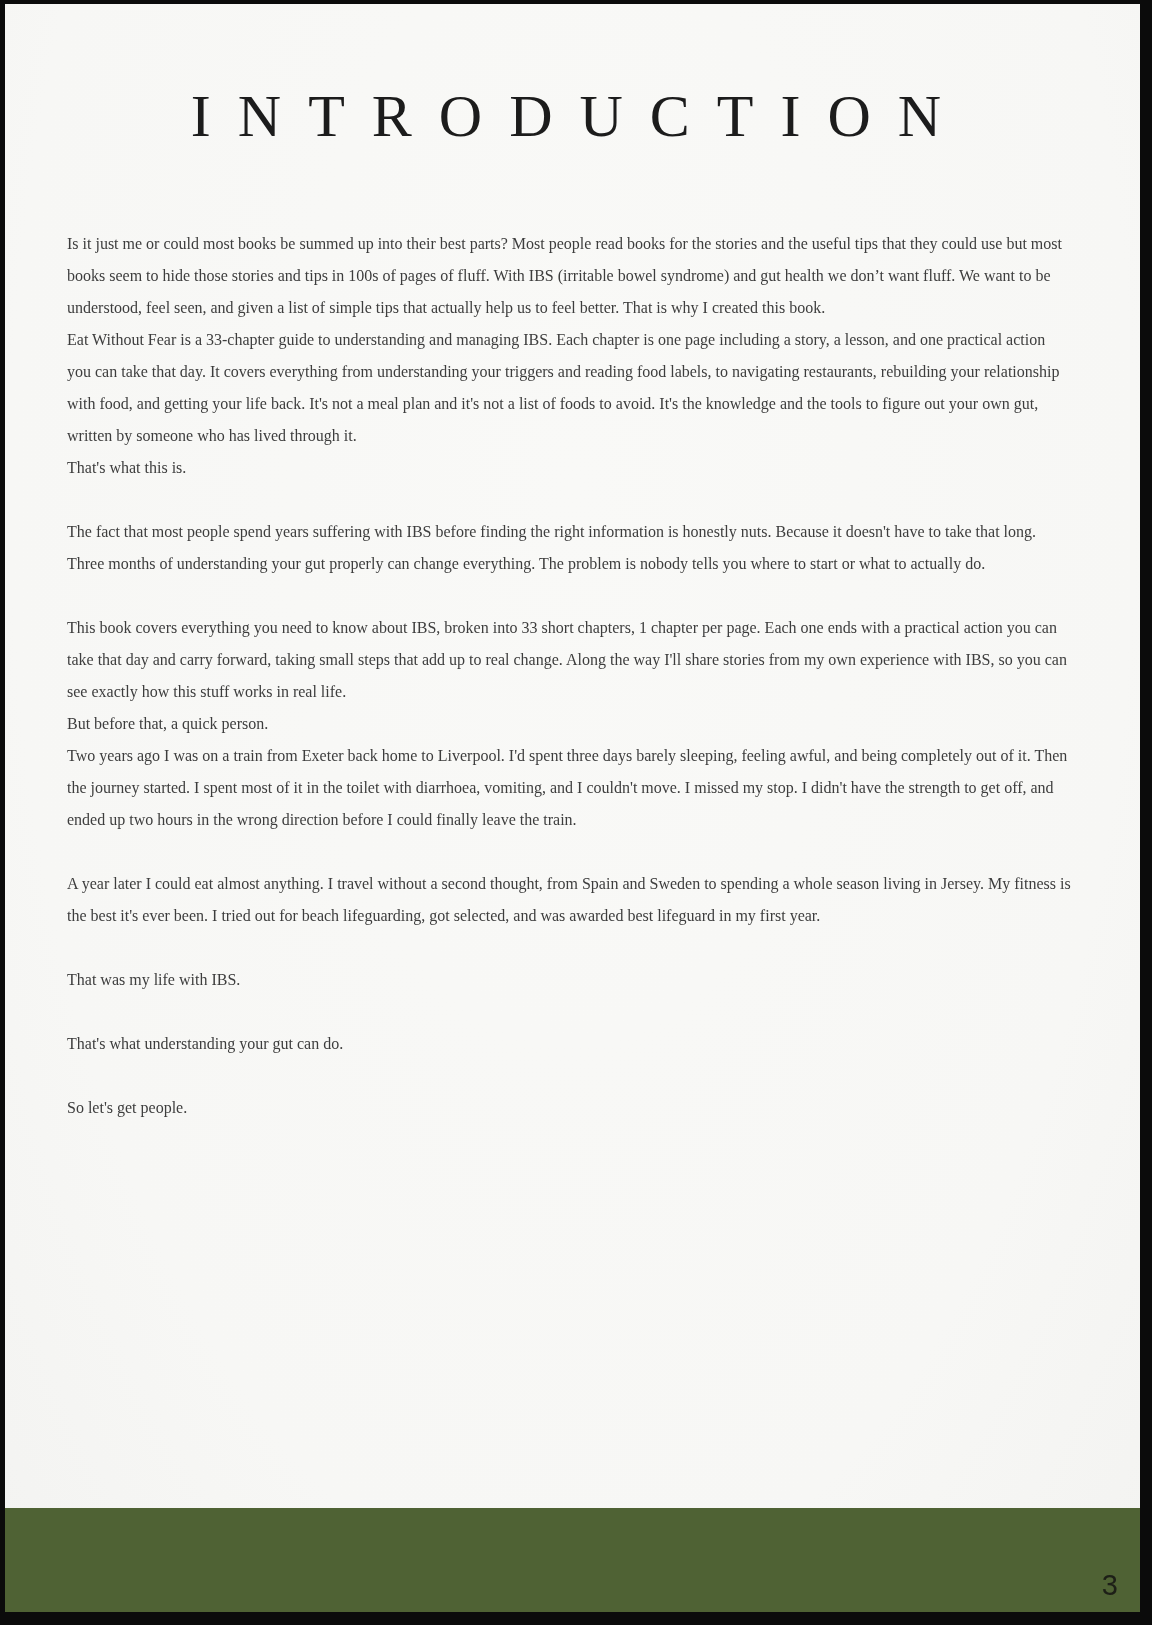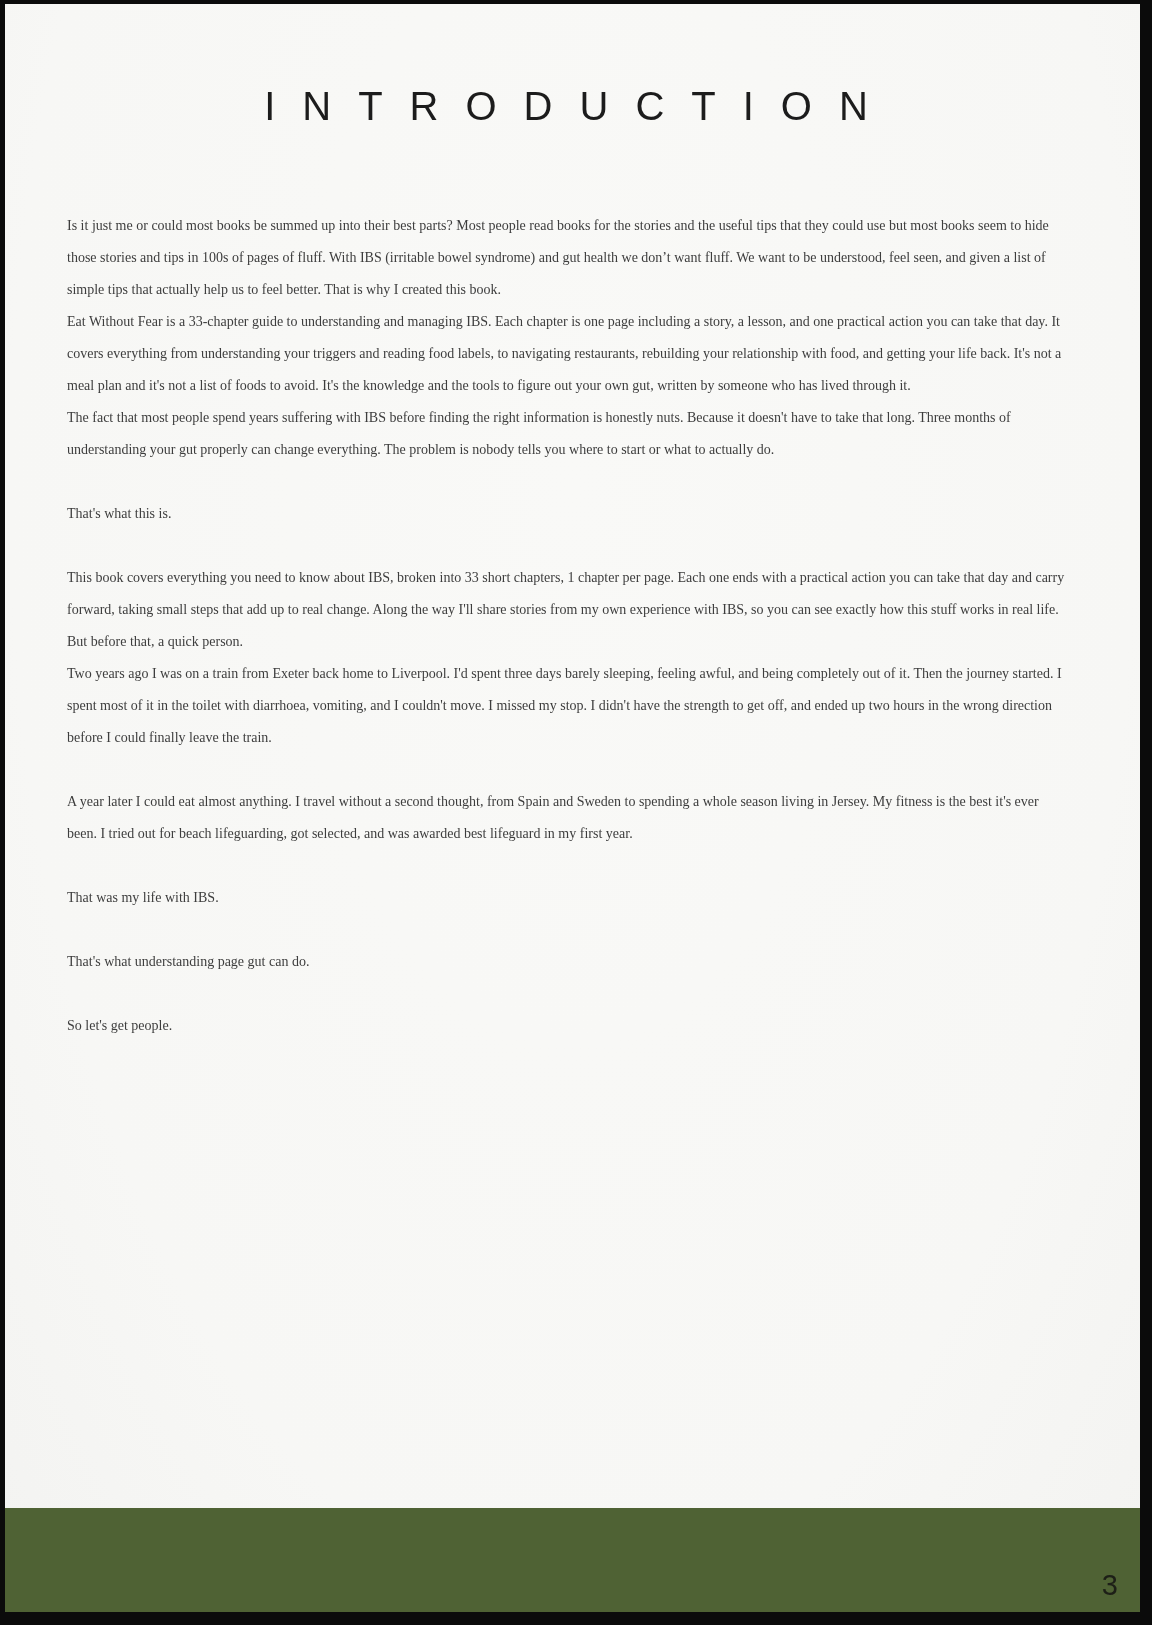--- a/index.html
+++ b/index.html
@@ -20,35 +20,35 @@
     overflow: hidden;
   }
   .title {
     position: absolute;
     top: 82px;
     left: 0;
     right: 0;
     margin: 0;
     text-align: center;
     text-indent: 14px;
-    font-family: Liberation Sans, sans-serif;
+    font-family: Liberation Serif, serif;
     font-weight: 200;
-    font-size: 40px;
+    font-size: 60px;
     line-height: 1;
     letter-spacing: 27px;
     color: var(--title-text, #1c1c1c);
     white-space: nowrap;
   }
   .body-text {
     position: absolute;
     left: 62px;
-    top: 206px;
+    top: 224px;
     width: 1004px;
     font-family: "Liberation Serif", serif;
-    font-size: 14px;
+    font-size: 16px;
     line-height: 32px;
     color: var(--text, #3d3d3d);
     text-align: left;
   }
   .body-text p.para { margin: 0; }
   .body-text p.para.gap { margin-bottom: 32px; }
   .footer {
     position: absolute;
     left: 0;
     right: 0;
@@ -68,27 +68,27 @@
 </style>
 </head>
 <body style="--paper: #f9f9f7; --frame: #0b0b0b; --footer-green: #4f6234; --text: #3d3d3d; --title-text: #1c1c1c;">
 
 <div class="paper">
   <h1 class="title">INTRODUCTION</h1>
 
   <div class="body-text">
       <p class="para">Is it just me or could most books be summed up into their best parts? Most people read books for the stories and the useful tips that they could use but most books seem to hide those stories and tips in 100s of pages of fluff. With IBS (irritable bowel syndrome) and gut health we don’t want fluff. We want to be understood, feel seen, and given a list of simple tips that actually help us to feel better. That is why I created this book.</p>
       <p class="para">Eat Without Fear is a 33-chapter guide to understanding and managing IBS. Each chapter is one page including a story, a lesson, and one practical action you can take that day. It covers everything from understanding your triggers and reading food labels, to navigating restaurants, rebuilding your relationship with food, and getting your life back. It's not a meal plan and it's not a list of foods to avoid. It's the knowledge and the tools to figure out your own gut, written by someone who has lived through it.</p>
+      <p class="para gap">That's what this is.</p>
       <p class="para gap">The fact that most people spend years suffering with IBS before finding the right information is honestly nuts. Because it doesn't have to take that long. Three months of understanding your gut properly can change everything. The problem is nobody tells you where to start or what to actually do.</p>
-      <p class="para gap">That's what this is.</p>
       <p class="para">This book covers everything you need to know about IBS, broken into 33 short chapters, 1 chapter per page. Each one ends with a practical action you can take that day and carry forward, taking small steps that add up to real change. Along the way I'll share stories from my own experience with IBS, so you can see exactly how this stuff works in real life.</p>
       <p class="para">But before that, a quick person.</p>
       <p class="para gap">Two years ago I was on a train from Exeter back home to Liverpool. I'd spent three days barely sleeping, feeling awful, and being completely out of it. Then the journey started. I spent most of it in the toilet with diarrhoea, vomiting, and I couldn't move. I missed my stop. I didn't have the strength to get off, and ended up two hours in the wrong direction before I could finally leave the train.</p>
       <p class="para gap">A year later I could eat almost anything. I travel without a second thought, from Spain and Sweden to spending a whole season living in Jersey. My fitness is the best it's ever been. I tried out for beach lifeguarding, got selected, and was awarded best lifeguard in my first year.</p>
       <p class="para gap">That was my life with IBS.</p>
-      <p class="para gap">That's what understanding page gut can do.</p>
+      <p class="para gap">That's what understanding your gut can do.</p>
       <p class="para">So let's get people.</p>
     </div>
 
   <div class="footer">
     <span class="page-num">3</span>
   </div>
 </div>
 
 </body></html>

